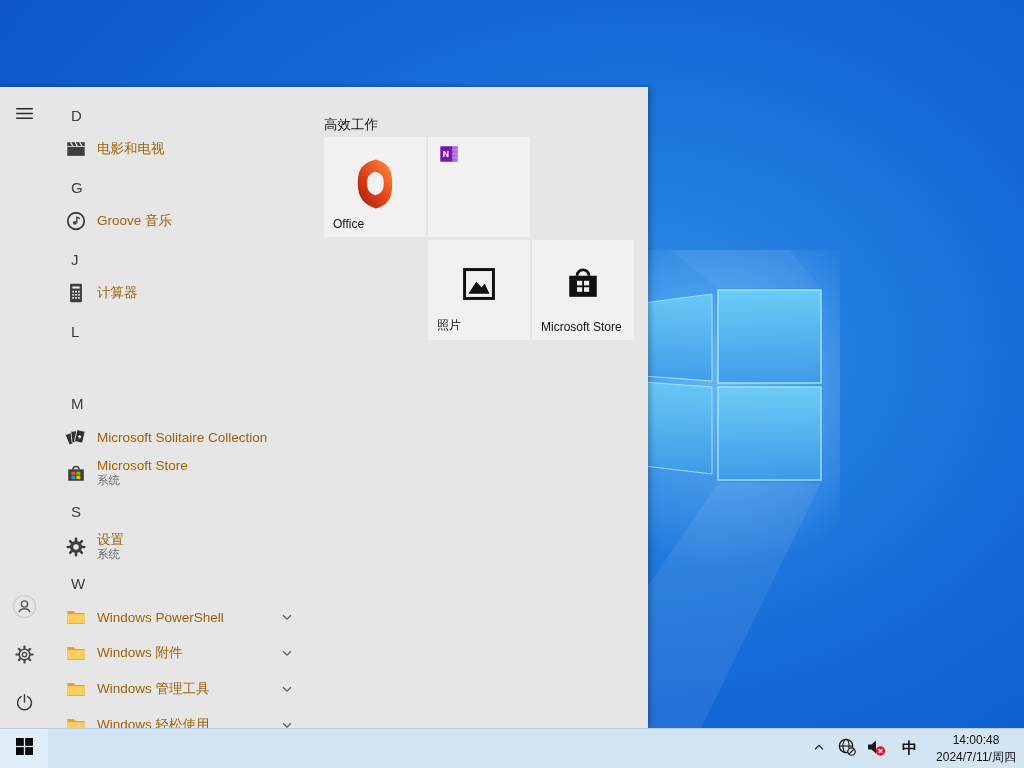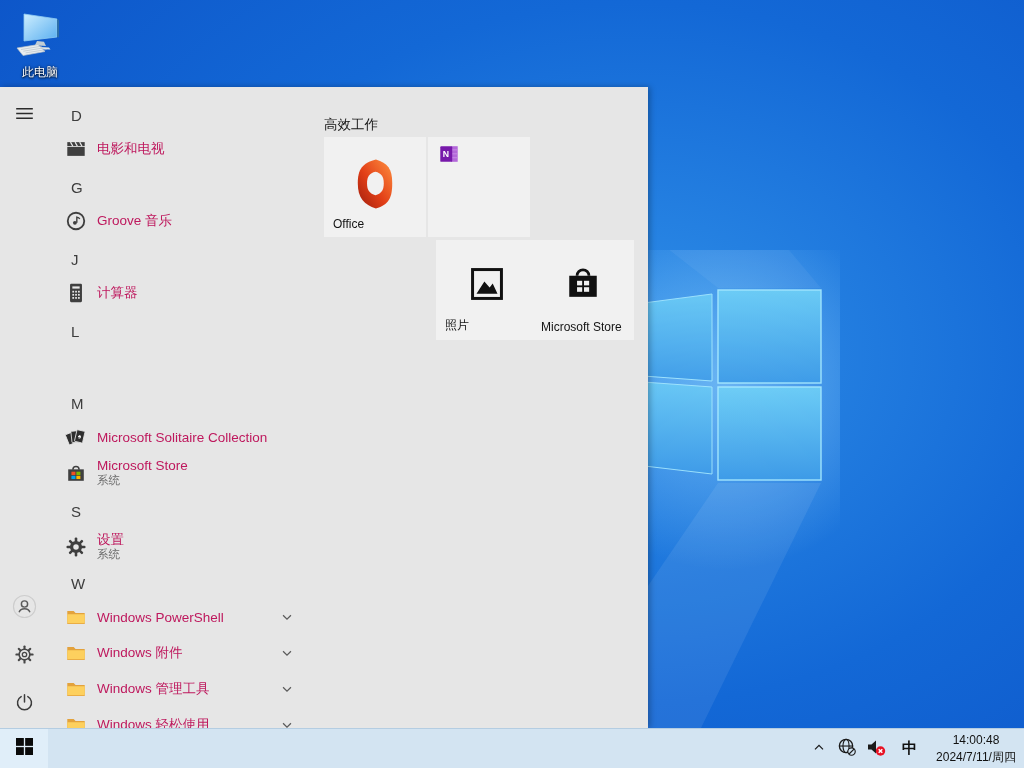--- a/index.html
+++ b/index.html
@@ -17,21 +17,21 @@
   .start-menu{position:absolute;left:0;top:87px;width:648px;height:641px;background:#e6e6e6;
     box-shadow:2px 0 6px rgba(0,0,0,.28);overflow:hidden;}
   .rail{position:absolute;left:0;top:0;width:48px;height:100%;}
   .rail-btn{position:absolute;left:0;width:48px;height:48px;display:flex;align-items:center;justify-content:center;cursor:pointer;}
   .applist{position:absolute;left:48px;top:0;width:260px;height:100%;}
   .row{position:absolute;left:0;width:256px;display:flex;align-items:center;cursor:pointer;}
   .row.hdr{height:24px;padding-left:23px;font-size:15px;color:#3d3d3d;}
   .row.app{height:28px;}
   .row.two{height:36px;}
   .row .ic{width:22px;height:22px;margin-left:17px;flex:0 0 22px;display:flex;align-items:center;justify-content:center;}
-  .row .lbl{margin-left:10px;font-size:13.5px;color:#be185d;white-space:nowrap;}
+  .row .lbl{margin-left:10px;font-size:13.5px;color:#a16207;white-space:nowrap;}
   .row .txt{margin-left:10px;display:flex;flex-direction:column;line-height:1.2;}
   .row .txt .lbl{margin-left:0;}
   .row .sub{font-size:11.5px;color:#6d6d6d;font-family:Liberation Serif, serif;}
   .row .chev{margin-left:auto;margin-right:10px;display:flex;}
   
   .tiles{position:absolute;left:324px;top:0;width:324px;height:100%;}
   .tiles-title{position:absolute;left:0;top:21px;font-size:13.5px;color:#141414;cursor:pointer;margin-top:8px;}
   .tile{position:absolute;width:102px;height:100px;background:#f1f1f1;cursor:pointer;}
   .tile .center-ic{position:absolute;left:50%;top:44%;transform:translate(-50%,-50%);display:flex;}
   .tile .corner-ic{position:absolute;left:10px;top:6px;display:flex;}
@@ -66,39 +66,20 @@
     <polygon points="178,233 281,233 160,480 10,480" fill="#ffffff" opacity="0.08"></polygon>
     <polygon points="178,38 281,38 190,-70 40,-70" fill="#ffffff" opacity="0.05"></polygon>
 
     <polygon points="20,64 172,44 172,131 20,120" fill="url(#paneGrad)" opacity="0.85" stroke="#a9ecff" stroke-width="1"></polygon>
     <polygon points="20,126 172,137 172,224 20,206" fill="url(#paneGrad)" opacity="0.85" stroke="#a9ecff" stroke-width="1"></polygon>
 
     <rect x="178" y="40" width="103" height="93" fill="url(#paneGrad)" opacity="0.92" stroke="#a9ecff" stroke-width="1.4"></rect>
     <rect x="178" y="137" width="103" height="93" fill="url(#paneGrad)" opacity="0.92" stroke="#a9ecff" stroke-width="1.4"></rect>
   </svg>
 
-  <div class="desk-icon">
-    <span>
-      <svg width="52" height="48" viewBox="0 0 52 48">
-        <defs>
-            <linearGradient id="scr" x1="0" y1="0" x2="1" y2="1">
-          <stop offset="0" stop-color="#cdeefe"></stop>
-              <stop offset="1" stop-color="#59aef0"></stop>
-            </linearGradient>
-          </defs>
-        <polygon points="10,4 43,9 43,27 10,31" fill="url(#scr)" stroke="#8fccf2" stroke-width="0.8"></polygon>
-        <polygon points="43,9 45,10.2 45,27.6 43,27" fill="#2e6fa8"></polygon>
-        <polygon points="23,31 30,31.8 32,36 21,35.2" fill="#c2cdd4"></polygon>
-        <polygon points="17,36.6 35,37.6 36.5,39.6 15,38.8" fill="#dfe6ea"></polygon>
-        <polygon points="3,38 24,34.6 31,41.5 9,45.5" fill="#e9edf0" stroke="#b9c2c8" stroke-width="0.7"></polygon>
-        <path d="M7 39.5 l21 -3.4 M9.3 41.2 l21 -3.4 M11.6 42.9 l21 -3.4" stroke="#b9c2c8" stroke-width="0.7" fill="none"></path>
-      </svg>
-    </span><br>
-    <span class="dlabel">此电脑</span>
-  </div>
 
   <div class="start-menu">
 
     <div class="rail">
       <div class="rail-btn" style="top:4px">
         <span>
           <svg width="21" height="21" viewBox="0 0 24 24" fill="none" stroke="#2b2b2b" stroke-width="1.8">
             <path d="M2.5 6.5 h19 M2.5 12 h19 M2.5 17.5 h19"></path>
             </svg>
         </span>
@@ -345,21 +326,21 @@
           <svg width="22" height="22" viewBox="0 0 24 24">
             <rect x="14.5" y="3.5" width="7" height="17" fill="#b368d9"></rect>
             <path d="M14.5 7.5 h7 M14.5 11.8 h7 M14.5 16.1 h7" stroke="#c98ee6" stroke-width="1"></path>
             <rect x="2.5" y="3.5" width="13" height="17" rx="1" fill="#7719aa"></rect>
             <text x="5.2" y="15.6" font-size="9.5" font-weight="bold" fill="#ffffff" font-family="Liberation Sans, DejaVu Sans, sans-serif">N</text>
           </svg>
           </span>
         <span class="tile-lbl"></span>
       </div>
 
-      <div class="tile" style="left:112px;top:153px">
+      <div class="tile" style="left:104px;top:153px">
         <span class="center-ic">
           <svg width="35" height="35" viewBox="0 0 40 40">
             <rect x="3.5" y="3.5" width="33" height="33" fill="none" stroke="#111111" stroke-width="3.4"></rect>
             <path d="M8 31 L17 17 L23 24 L26.5 19.5 L32 31 Z" fill="#111111"></path>
           </svg>
           </span>
         <span class="tile-lbl">照片</span>
       </div>
 
       <div class="tile" style="left:208px;top:153px">

